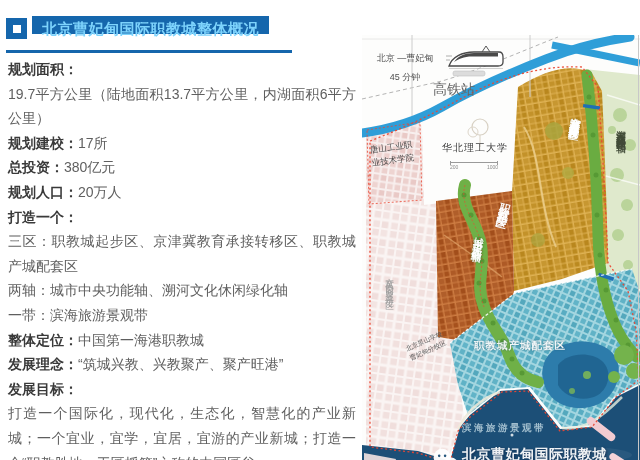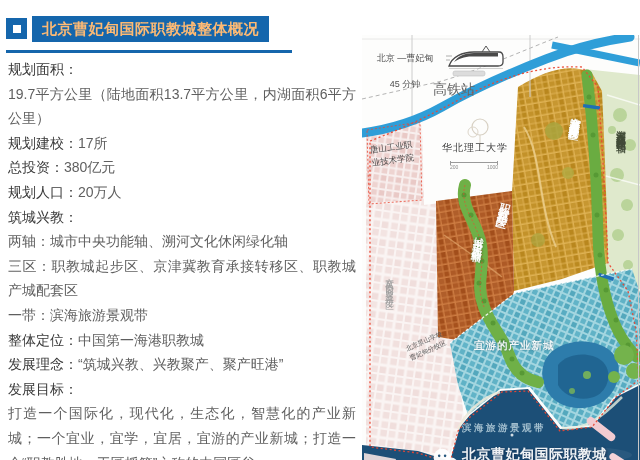--- a/index.html
+++ b/index.html
@@ -3,34 +3,34 @@
 <meta charset="utf-8">
 <style>
   html,body{margin:0;padding:0;background:#fff;}
   .stage{position:relative;width:640px;height:460px;background:#fff;overflow:hidden;
          font-family:"Liberation Sans","DejaVu Sans",sans-serif;}
   
   .left-panel{position:absolute;left:0;top:0;width:362px;height:460px;background:#fff;}
   .hdr-bullet{position:absolute;left:6px;top:18px;width:21px;height:21px;background:#1566ac;
               display:flex;align-items:center;justify-content:center;}
   .hdr-bullet-inner{width:8px;height:8px;background:#fff;}
-  .hdr-title{position:absolute;left:32px;top:16px;height:26px;line-height:26px;background:#1566ac;
-             color:#fdba74;font-weight:bold;font-size:15px;padding:0 10px;letter-spacing:0.5px;}
+  .hdr-title{position:absolute;left:32px;top:16px;height:18px;line-height:26px;background:#1566ac;
+             color:#7dd3fc;font-weight:bold;font-size:15px;padding:0 10px;letter-spacing:0.5px;}
   .hdr-line{position:absolute;left:6px;top:50px;width:286px;height:2.5px;background:#1566ac;}
   .info-text{position:absolute;left:8px;top:57px;width:348px;font-size:14px;line-height:24.6px;
              color:#5f5f5f;text-align:justify;}
   .info-line{min-height:10px;}
-  .info-label{font-weight:normal;color:#3a3a3a;}
+  .info-label{font-weight:bold;color:#3a3a3a;}
   
   .map-panel{position:absolute;left:362px;top:0;width:278px;height:452px;overflow:hidden;margin-top:35px;}
   .map-svg{position:absolute;left:0;top:0;width:278px;height:452px;}
   .ml{position:absolute;white-space:nowrap;}
   .v{writing-mode:vertical-rl;}
   .lbl-transit-route{left:14px;top:17px;width:58px;text-align:center;font-size:9px;color:#4f4f4f;}
-  .lbl-transit-time{left:14px;top:43px;width:58px;text-align:center;font-size:9px;color:#4f4f4f;}
+  .lbl-transit-time{left:14px;top:36px;width:58px;text-align:center;font-size:9px;color:#4f4f4f;}
   .lbl-station{left:71px;top:46px;font-size:14px;color:#666;}
   .lbl-tangshan{left:7px;top:106px;width:46px;font-size:8.5px;color:#4a4a4a;text-align:center;
                 line-height:1.5;transform:rotate(-8deg);white-space:normal;}
   .lbl-univ{left:80px;top:106px;width:60px;text-align:center;font-size:10px;color:#3f3f3f;letter-spacing:1px;}
   .scalebar{left:88px;top:124px;width:48px;height:12px;}
   .scale-line{position:absolute;left:0;top:3px;width:48px;border-top:1px solid #9a9a9a;}
   .scale-line:before,.scale-line:after{content:"";position:absolute;top:-2px;width:1px;height:4px;background:#9a9a9a;}
   .scale-line:before{left:0}.scale-line:after{right:0}
   .scale-min{position:absolute;left:0;top:5px;font-size:5px;color:#8a8a8a;}
   .scale-max{position:absolute;right:0;top:5px;font-size:5px;color:#8a8a8a;}
@@ -67,25 +67,25 @@
     <div class="info-line"><span class="info-label">规划面积：</span></div>
 
     <div class="info-line"><span class="info-value">19.7平方公里（陆地面积13.7平方公里，内湖面积6平方公里）</span></div>
 
     <div class="info-line"><span class="info-label">规划建校：</span><span class="info-value">17所</span></div>
 
     <div class="info-line"><span class="info-label">总投资：</span><span class="info-value">380亿元</span></div>
 
     <div class="info-line"><span class="info-label">规划人口：</span><span class="info-value">20万人</span></div>
 
-    <div class="info-line"><span class="info-label">筑城兴教：</span></div>
+    <div class="info-line"><span class="info-label">打造一个：</span></div>
+
+    <div class="info-line"><span class="info-value">三区：职教城起步区、京津冀教育承接转移区、职教城产城配套区</span></div>
 
     <div class="info-line"><span class="info-value">两轴：城市中央功能轴、溯河文化休闲绿化轴</span></div>
-
-    <div class="info-line"><span class="info-value">三区：职教城起步区、京津冀教育承接转移区、职教城产城配套区</span></div>
 
     <div class="info-line"><span class="info-value">一带：滨海旅游景观带</span></div>
 
     <div class="info-line"><span class="info-label">整体定位：</span><span class="info-value">中国第一海港职教城</span></div>
 
     <div class="info-line"><span class="info-label">发展理念：</span><span class="info-value">“筑城兴教、兴教聚产、聚产旺港”</span></div>
 
     <div class="info-line"><span class="info-label">发展目标：</span></div>
 
     <div class="info-line"><span class="info-value">打造一个国际化，现代化，生态化，智慧化的产业新城；一个宜业，宜学，宜居，宜游的产业新城；打造一个“职教胜地，工匠摇篮”之称的中国匠谷</span></div>
@@ -253,21 +253,21 @@
     <div class="ml scalebar">
       <div class="scale-line"></div>
       <span class="scale-min">200</span>
       <span class="scale-max">1000</span>
     </div>
     <div class="ml v lbl-jingji">京冀协同发展示范区</div>
     <div class="ml v lbl-jjj">京津冀教育承接转移区</div>
     <div class="ml v lbl-startup">职教城起步区</div>
     <div class="ml v lbl-central">城市中央功能轴</div>
     <div class="ml v lbl-suhe">溯河文化休闲绿化轴</div>
-    <div class="ml lbl-peitao">宜游的产业新城</div>
+    <div class="ml lbl-peitao">职教城产城配套区</div>
     <div class="ml lbl-binhai">滨海旅游景观带</div>
     <div class="ml lbl-jingshan">北京景山学校曹妃甸分校区</div>
 
     <div class="watermark">
       <svg class="wm-icon" viewBox="0 0 32 32">
         <circle cx="12" cy="12" r="10" fill="#ffffff"></circle>
         <path d="M6,20 L4,27 L12,22 Z" fill="#ffffff"></path>
         <circle cx="23" cy="20" r="7.5" fill="#ffffff"></circle>
         <path d="M26,26 L29,30 L24,27.5 Z" fill="#ffffff"></path>
         <circle cx="8.5" cy="10.5" r="1.5" fill="#1c4f77"></circle>

